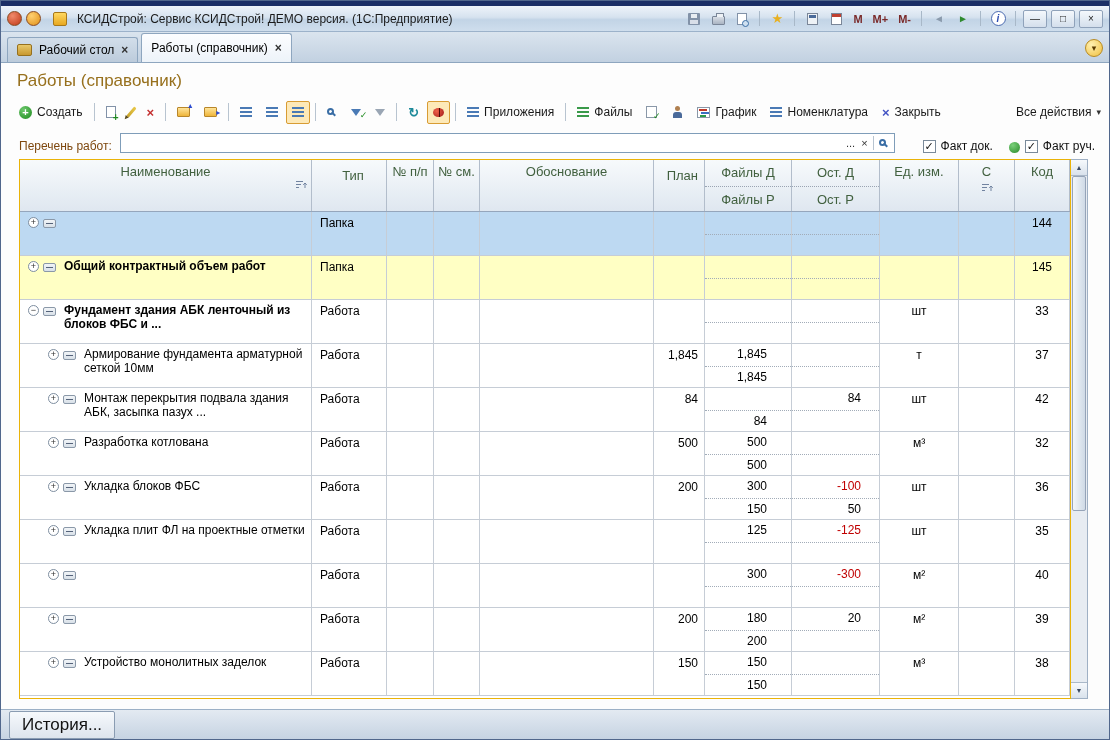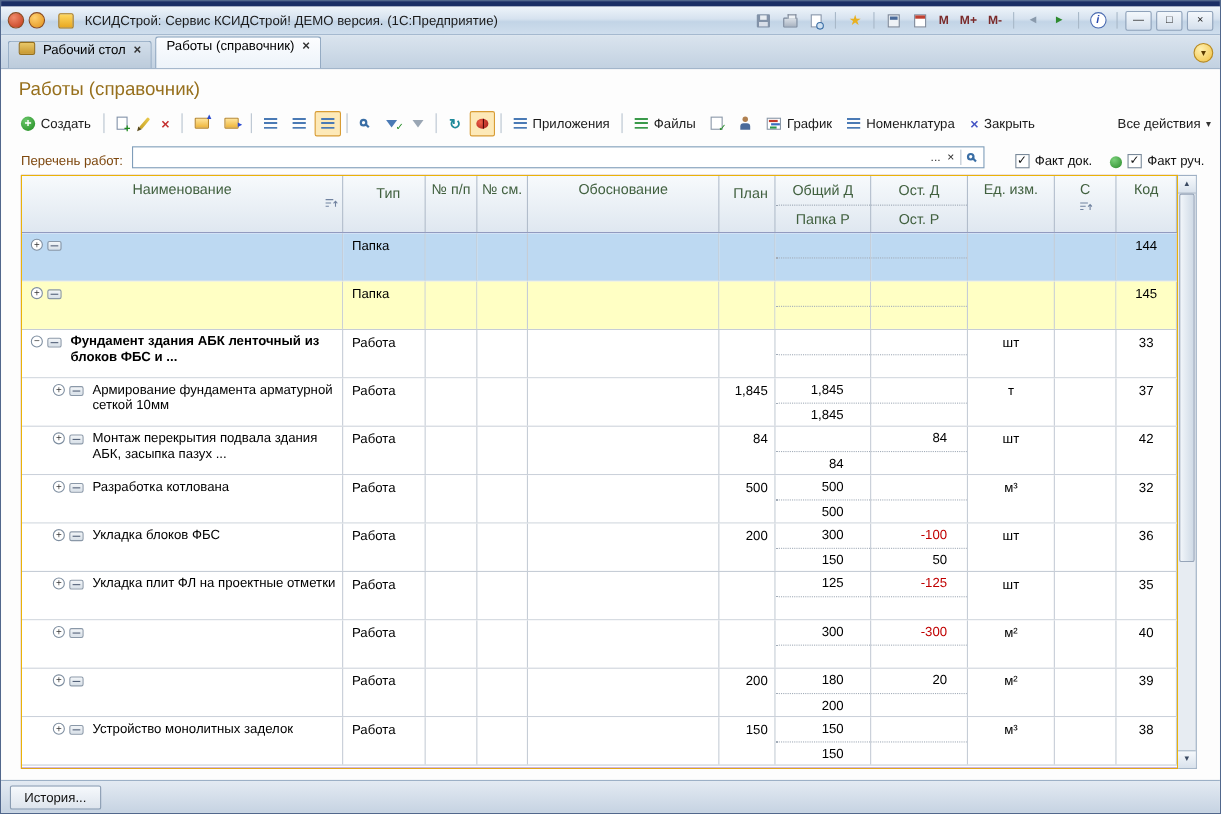--- a/index.html
+++ b/index.html
@@ -46,21 +46,21 @@
     font-weight:bold;font-size:10px}
   .icon-calc{width:11px;height:12px;background:#eef2f6;border:1px solid #7a8698;position:relative}
   .icon-calc::before{content:"";position:absolute;top:1px;left:1px;right:1px;height:3px;background:#4a6a9a}
   .icon-cal{width:11px;height:12px;background:#fff;border:1px solid #7a8698;position:relative}
   .icon-cal::before{content:"";position:absolute;top:0;left:0;right:0;height:3px;background:#c04030}
 
   
   .tabbar{position:absolute;top:31px;left:0;right:0;height:31px;
     background:linear-gradient(#dae4ee,#c2d1e1);border-bottom:1px solid #8ea6bf;
     display:flex;align-items:flex-end;padding:0 6px}
-  .tab{display:flex;align-items:flex-start;gap:7px;padding:0 9px;border:1px solid #8ea6bf;
+  .tab{display:flex;align-items:center;gap:7px;padding:0 9px;border:1px solid #8ea6bf;
     border-bottom:none;border-radius:3px 3px 0 0;font-size:12px;margin-right:3px}
   .tab.inactive{background:linear-gradient(#d2deea,#bccbdb);height:25px}
   .tab.active{background:linear-gradient(#fcfdff,#edf3f9);height:29px}
   .tab-close{font-size:12px;color:#333;font-weight:bold}
   .tab-icon{width:15px;height:12px;background:linear-gradient(#e8c86a,#c89830);
     border:1px solid #96701e;border-radius:2px}
   .winlist-btn{margin-left:auto;margin-bottom:5px;width:18px;height:18px;border-radius:50%;
     background:radial-gradient(circle at 35% 30%,#fff0b0,#f0c040);border:1px solid #b88a20;
     display:flex;align-items:center;justify-content:center;font-size:9px;color:#5a3a00}
 
@@ -179,21 +179,21 @@
     border-bottom:1px solid #aab8c8;display:flex;align-items:center;justify-content:center;
     font-size:7px;color:#3a4a62}
   .sb-btn.down{margin-top:auto;border-top:1px solid #aab8c8;border-bottom:none}
   .sb-thumb{height:335px;margin:0 1px;border:1px solid #96a4b8;border-radius:2px;
     background:linear-gradient(90deg,#f2f6fa,#cfdae6)}
 
   
   .statusbar{position:absolute;left:0;right:0;bottom:0;height:30px;
     background:linear-gradient(#e3eaf2,#c6d3e2);border-top:1px solid #9cb0c6;
     display:flex;align-items:center;padding:0 8px}
-  .history-btn{padding:3px 12px;font-size:12px;border:1px solid #8a9cb2;border-radius:2px;
+  .history-btn{padding:3px 12px;font-size:17px;border:1px solid #8a9cb2;border-radius:2px;
     background:linear-gradient(#f6f9fc,#dde4ed);color:#111}
 </style>
 </head>
 <body>
 
 <div class="window">
   <div class="top-edge"></div>
 
   <div class="titlebar">
     <div class="round-btn red"></div>
@@ -386,22 +386,22 @@
                 <path d="M1 2.5h7M1 5.5h5M1 8.5h3" stroke="#7183a0" stroke-width="1" fill="none"></path>
                 <path d="M10 9V4M8.2 5.8L10 4l1.8 1.8" stroke="#7183a0" fill="none"></path>
               </svg>
           </div>
           <div class="th c-type">Тип</div>
           <div class="th c-pp">№ п/п</div>
           <div class="th c-sm">№ см.</div>
           <div class="th c-basis">Обоснование</div>
           <div class="th c-plan">План</div>
           <div class="th c-fact split">
-            <div class="hhalf">Общий Д</div>
-            <div class="hhalf bot">Папка Р</div>
+            <div class="hhalf">Файлы Д</div>
+            <div class="hhalf bot">Файлы Р</div>
           </div>
           <div class="th c-ost split">
             <div class="hhalf">Ост. Д</div>
             <div class="hhalf bot">Ост. Р</div>
           </div>
           <div class="th c-unit">Ед. изм.</div>
           <div class="th c-s">
             <span>С</span>
             <svg class="sort-mid" width="12" height="12" viewBox="0 0 12 12">
                 <path d="M1 2.5h7M1 5.5h5M1 8.5h3" stroke="#7183a0" stroke-width="1" fill="none"></path>
@@ -432,20 +432,21 @@
               </div>
               <div class="td c-unit"></div>
               <div class="td c-s"></div>
               <div class="td c-code">144</div>
             </div>
             <div class="trow row-yellow">
               <div class="td c-name">
                 <span class="indent" style="width:8px"></span>
                 <span class="expander">+</span>
                 <span class="item-icon"></span>
+                <span class="name-text b">Общий контрактный объем работ</span>
               </div>
               <div class="td c-type">Папка</div>
               <div class="td c-pp"></div>
               <div class="td c-sm"></div>
               <div class="td c-basis"></div>
               <div class="td c-plan"></div>
               <div class="td c-fact">
                 <div class="half"></div>
                 <div class="half bot"></div>
               </div>

